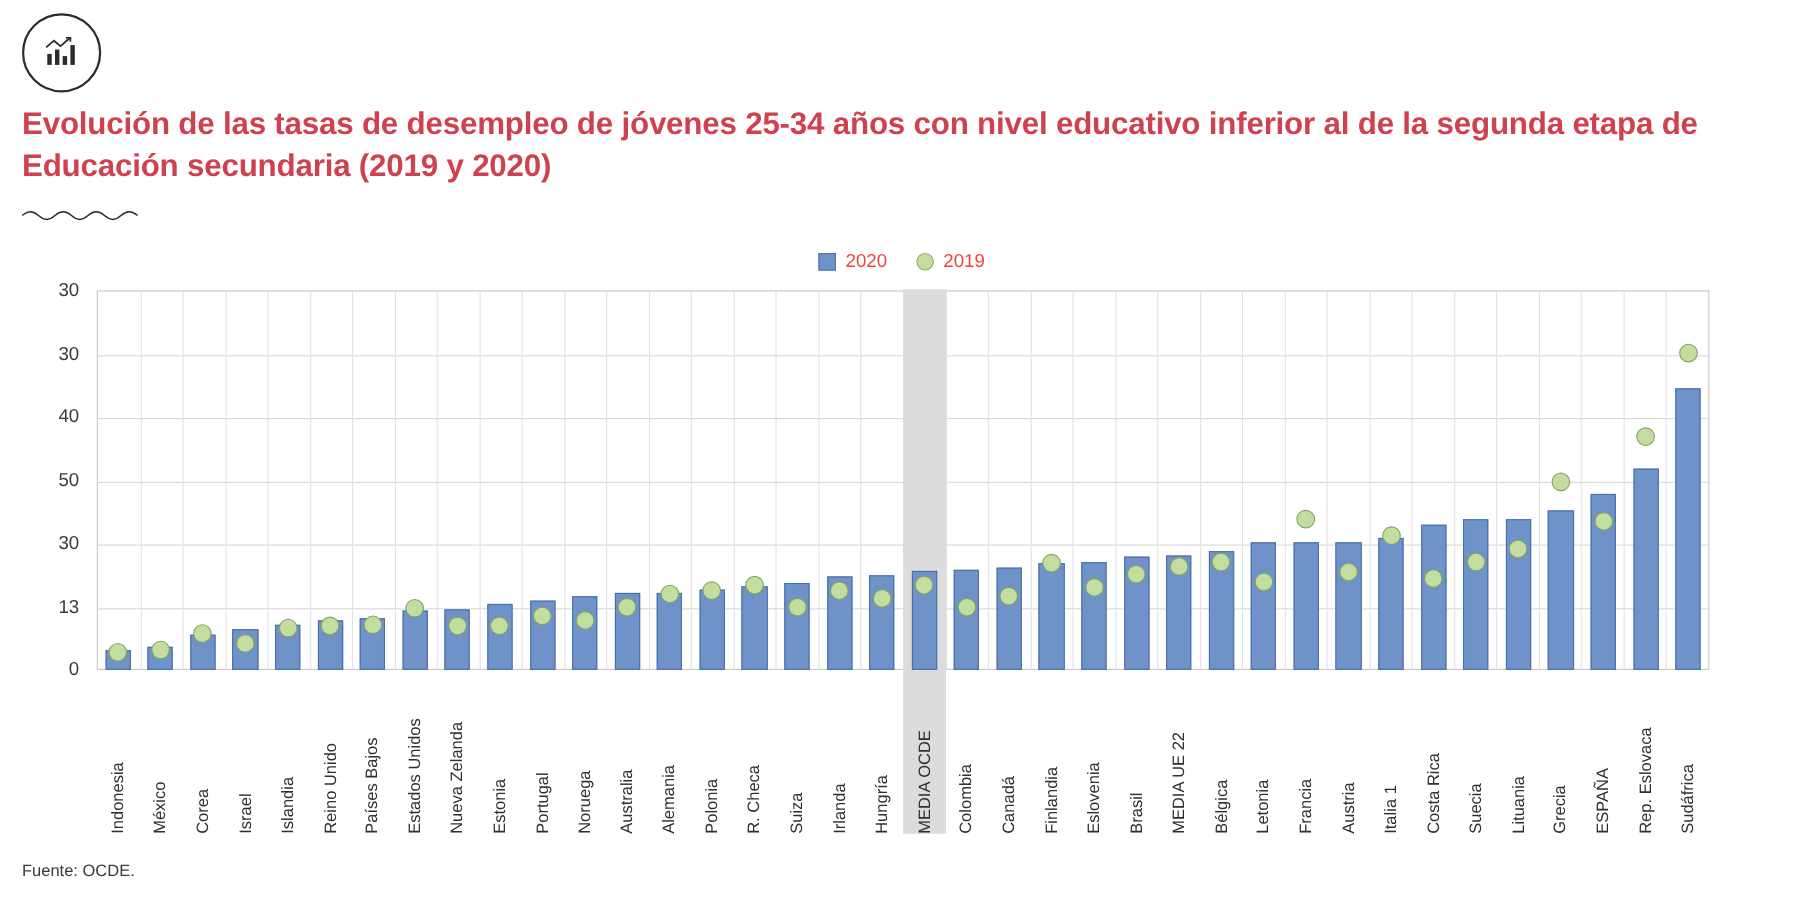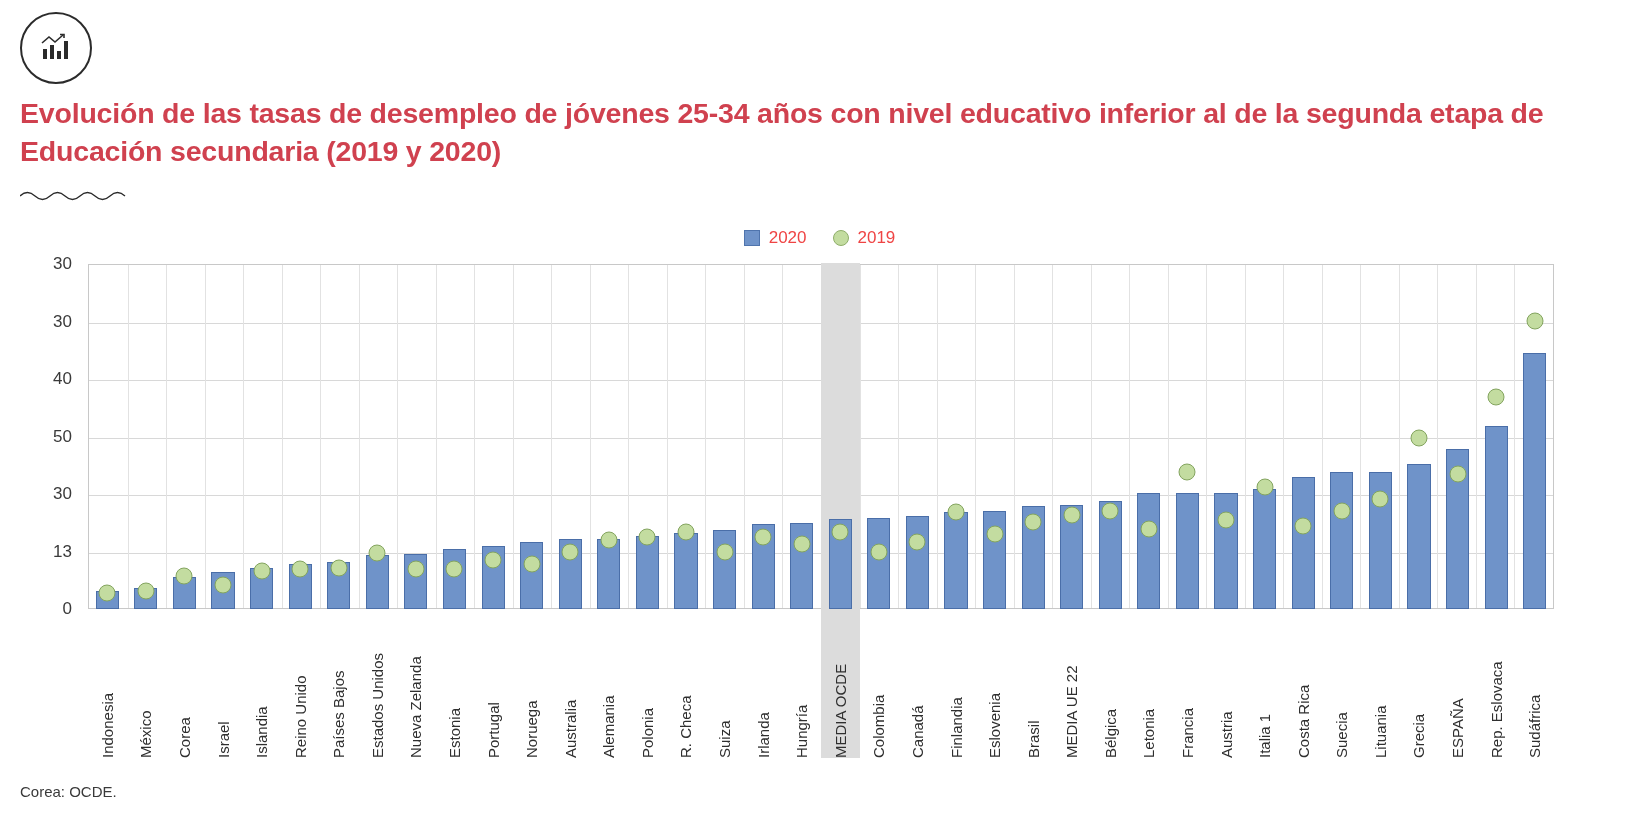--- a/index.html
+++ b/index.html
@@ -570,14 +570,14 @@
         </div>
         <div class="xlabel-cell">
           <span>Rep. Eslovaca</span>
         </div>
         <div class="xlabel-cell">
           <span>Sudáfrica</span>
         </div>
       </div>
   </div>
 
-  <div class="source">Corea: OCDE.</div>
+  <div class="source">Fuente: OCDE.</div>
 </div>
 
 </body></html>

